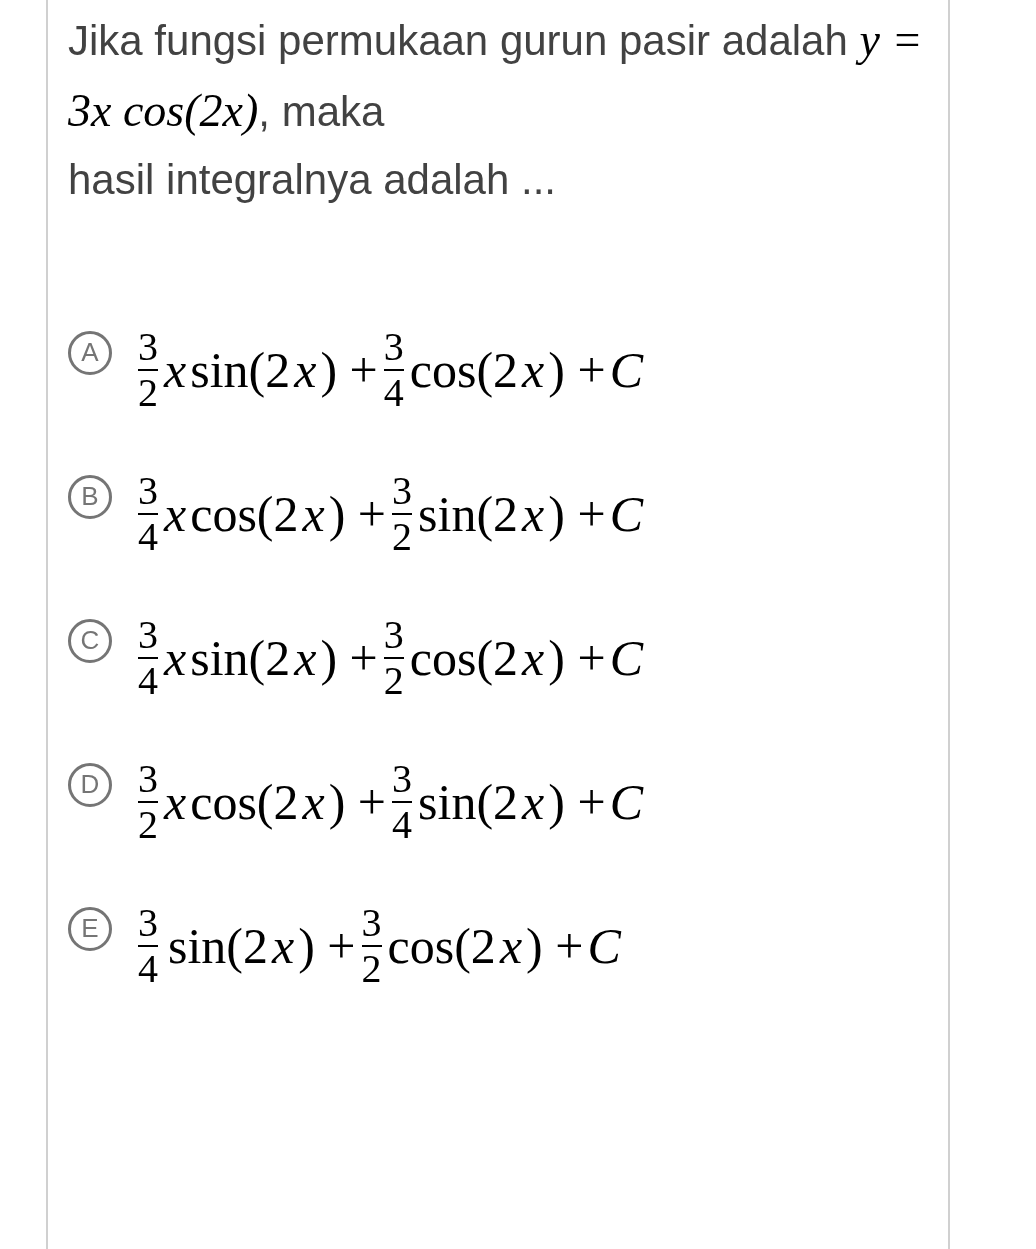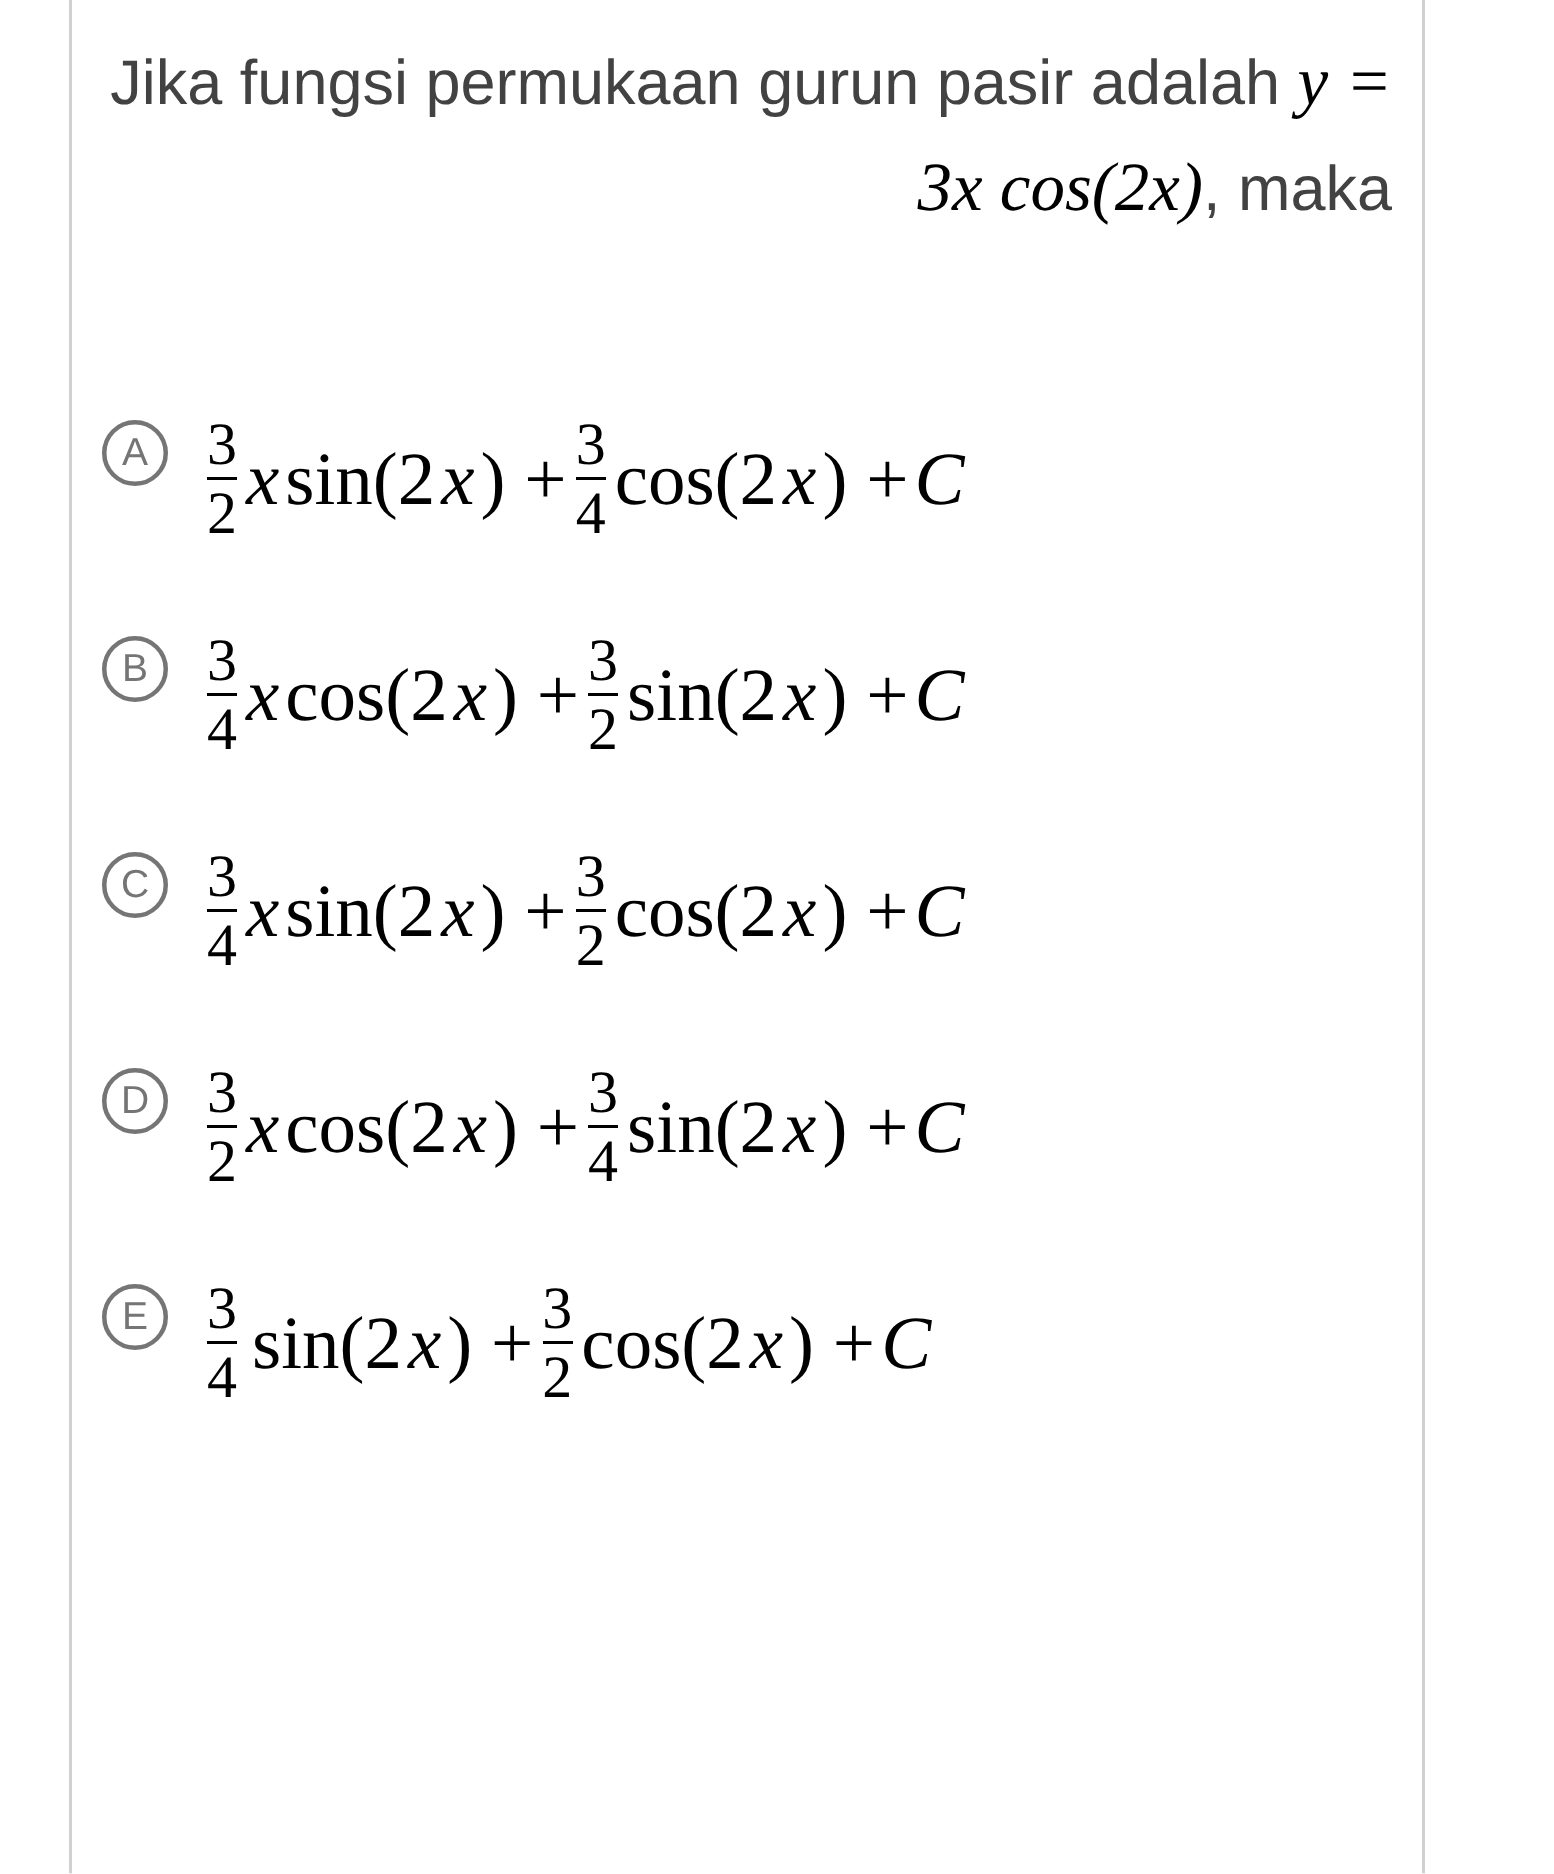--- a/index.html
+++ b/index.html
@@ -12,25 +12,24 @@
       font-size: 36px;
       color: #333;
       background: #fff;
       width: 1036px;
       height: 1249px;
       position: relative;
     }
     .container {
       border-left: 2px solid #d0d0d0;
       border-right: 2px solid #d0d0d0;
-      padding: 18px 20px 30px 20px;
+      padding: 4px 20px 30px 20px;
       margin-left: 46px;
       margin-right: 86px;
       height: 100%;
-      text-align: right;
     }
     .question-text {
       font-size: 42px;
       line-height: 1.55;
       color: #424242;
       margin-bottom: 115px;
     }
     .question-text .formula {
       font-family: 'Times New Roman', Times, serif;
       font-style: italic;
@@ -93,20 +92,21 @@
   </style>
 </head>
 <body>
 
 <div class="container">
 
   <div class="question-text">
     <span>Jika fungsi permukaan gurun pasir adalah </span>
     <span class="formula">
       <span class="ital">y</span><span> = </span><span>3</span><span class="ital">x</span><span> cos(2</span><span class="ital">x</span><span>)</span></span><span>, maka</span>
+    <div>hasil integralnya adalah ...</div>
   </div>
 
   <div class="options">
 
     <div class="option-row">
       <div class="option-badge">A</div>
       <div class="option-math">
         <span class="frac">
             <span class="num">3</span>
             <span class="den">2</span>

